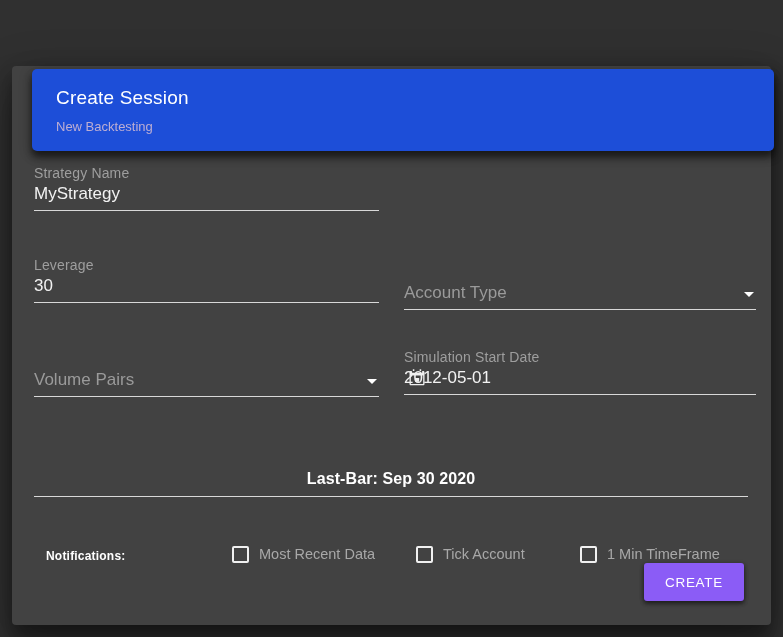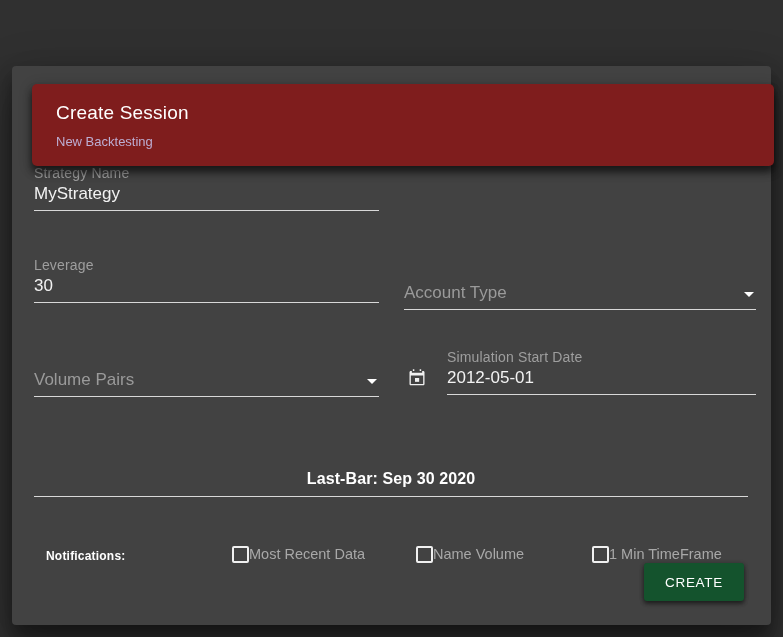--- a/index.html
+++ b/index.html
@@ -34,24 +34,24 @@
     border-radius: 4px;
     box-shadow: 0 11px 15px rgba(0,0,0,.30),
                 0 9px 46px rgba(0,0,0,.22),
                 0 24px 38px rgba(0,0,0,.26);
   }
 
   
   .header-card {
     position: absolute;
     left: 20px;
-    top: 18px;
+    top: 3px;
     width: 742px;
     height: 82px;
-    background: #7f1d1d;
+    background: #1d4ed8;
     border-radius: 5px;
     box-shadow: 0 7px 9px rgba(0,0,0,.30),
                 0 3px 14px rgba(0,0,0,.24),
                 0 5px 6px rgba(0,0,0,.35);
     padding: 17px 0 0 24px;
     z-index: 5;
   }
 
   .header-title {
     font-size: 19px;
@@ -174,21 +174,21 @@
     font-weight: bold;
     color: #ffffff;
     letter-spacing: .2px;
   }
 
   .checkgroup {
     position: absolute;
     top: 0;
     display: flex;
     align-items: center;
-    gap: 0;
+    gap: 10px;
   }
 
   .checkbox {
     width: 17px;
     height: 17px;
     border: 2.5px solid #f0f0f0;
     border-radius: 2px;
     background: transparent;
     flex: none;
   }
@@ -200,21 +200,21 @@
     white-space: nowrap;
   }
 
   
   .create-btn {
     position: absolute;
     left: 632px;
     top: 497px;
     width: 100px;
     height: 38px;
-    background: #14532d;
+    background: #8b5cf6;
     border: none;
     border-radius: 3px;
     color: #ffffff;
     font-family: "Liberation Sans", sans-serif;
     font-size: 13.5px;
     letter-spacing: .7px;
     cursor: pointer;
     box-shadow: 0 3px 4px rgba(0,0,0,.28),
                 0 1px 5px rgba(0,0,0,.22),
                 0 2px 4px rgba(0,0,0,.25);
@@ -265,21 +265,21 @@
 
       <div class="field" style="left:392px; top:284px; width:352px;">
 
         <span class="cal-icon" style="left:3px; top:18px;">
           <svg width="20" height="20" viewBox="0 0 24 24" aria-hidden="true">
             <path fill="#f0f0f0" d="M7 1.5h1.8v2.1H7V1.5zm8.2 0H17v2.1h-1.8V1.5zM4.6 3.6h1.2v2.1h12.4V3.6h1.2c.9 0 1.6.7 1.6 1.6v14c0 .9-.7 1.6-1.6 1.6H4.6c-.9 0-1.6-.7-1.6-1.6v-14c0-.9.7-1.6 1.6-1.6zm0 5.3v10.3h14.8V8.9H4.6z"></path>
             <rect fill="#f0f0f0" x="9.6" y="12" width="5" height="4.6"></rect>
           </svg>
         </span>
 
-        <div style="margin-left:43px;">
+        <div style="">
           <div class="field-label">Simulation Start Date</div>
           <div class="field-value">2012-05-01</div>
           <div class="field-underline"></div>
         </div>
       </div>
 
       <div class="lastbar-wrap">
         <div class="lastbar-text">Last-Bar: Sep 30 2020</div>
         <div class="lastbar-rule"></div>
       </div>
@@ -287,24 +287,24 @@
       <div class="notif-row">
         <div class="notif-title">Notifications:</div>
 
         <div class="checkgroup" style="left:198px;">
           <span class="checkbox"></span>
           <span class="check-label">Most Recent Data</span>
         </div>
 
         <div class="checkgroup" style="left:382px;">
           <span class="checkbox"></span>
-          <span class="check-label">Name Volume</span>
-        </div>
-
-        <div class="checkgroup" style="left:558px;">
+          <span class="check-label">Tick Account</span>
+        </div>
+
+        <div class="checkgroup" style="left:546px;">
           <span class="checkbox"></span>
           <span class="check-label">1 Min TimeFrame</span>
         </div>
       </div>
 
       <button class="create-btn">CREATE</button>
 
     </div>
   </div>
 </div>

